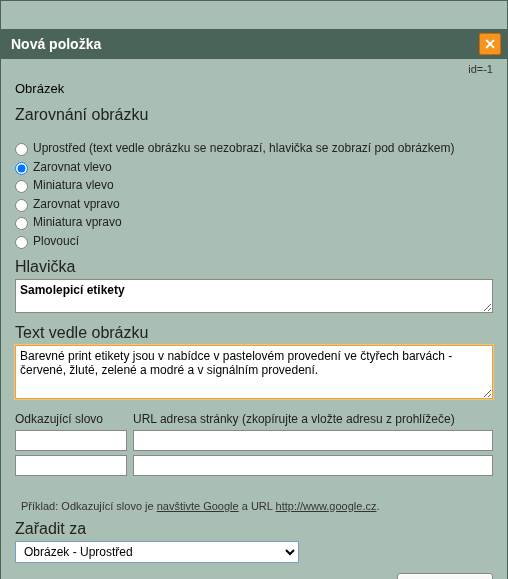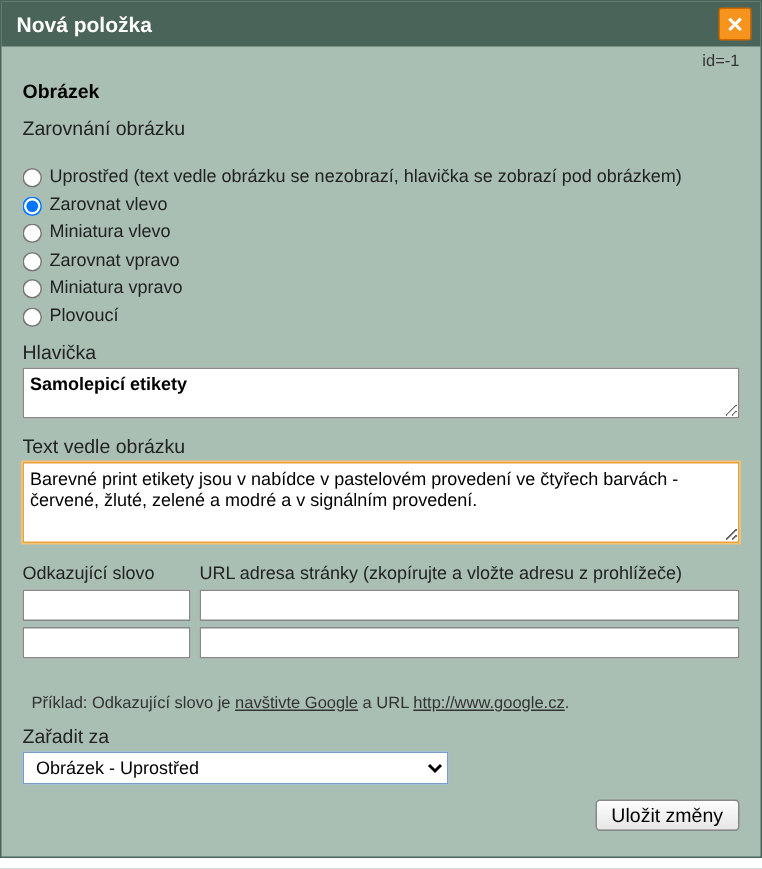--- a/index.html
+++ b/index.html
@@ -17,20 +17,21 @@
   }
   .titlebar {
     display: flex;
     align-items: center;
     justify-content: space-between;
     background: #4a6459;
     color: #fff;
     font-weight: bold;
     font-size: 14px;
     padding: 4px 6px 4px 10px;
+    margin-top: 28px;
   }
   .close-btn {
     width: 20px;
     height: 20px;
     background: #f7941d;
     border: 1px solid #d06800;
     display: flex;
     align-items: center;
     justify-content: center;
     color: #fff;
@@ -43,27 +44,27 @@
   .content {
     padding: 4px 14px 17px 14px;
   }
   .id-line {
     text-align: right;
     color: #333;
     font-size: 11px;
     padding-bottom: 2px;
   }
   .section-heading {
-    font-weight: bold;
+    font-weight: normal;
     font-size: 13px;
     color: #000;
     margin: 4px 0 10px 0;
   }
   .field-label {
-    font-size: 13px;
+    font-size: 16px;
     color: #222;
     margin-top: 8px;
     margin-bottom: 3px;
   }
   .radio-group {
     margin-top: 17px;
   }
   .radio-row {
     display: flex;
     align-items: flex-start;

